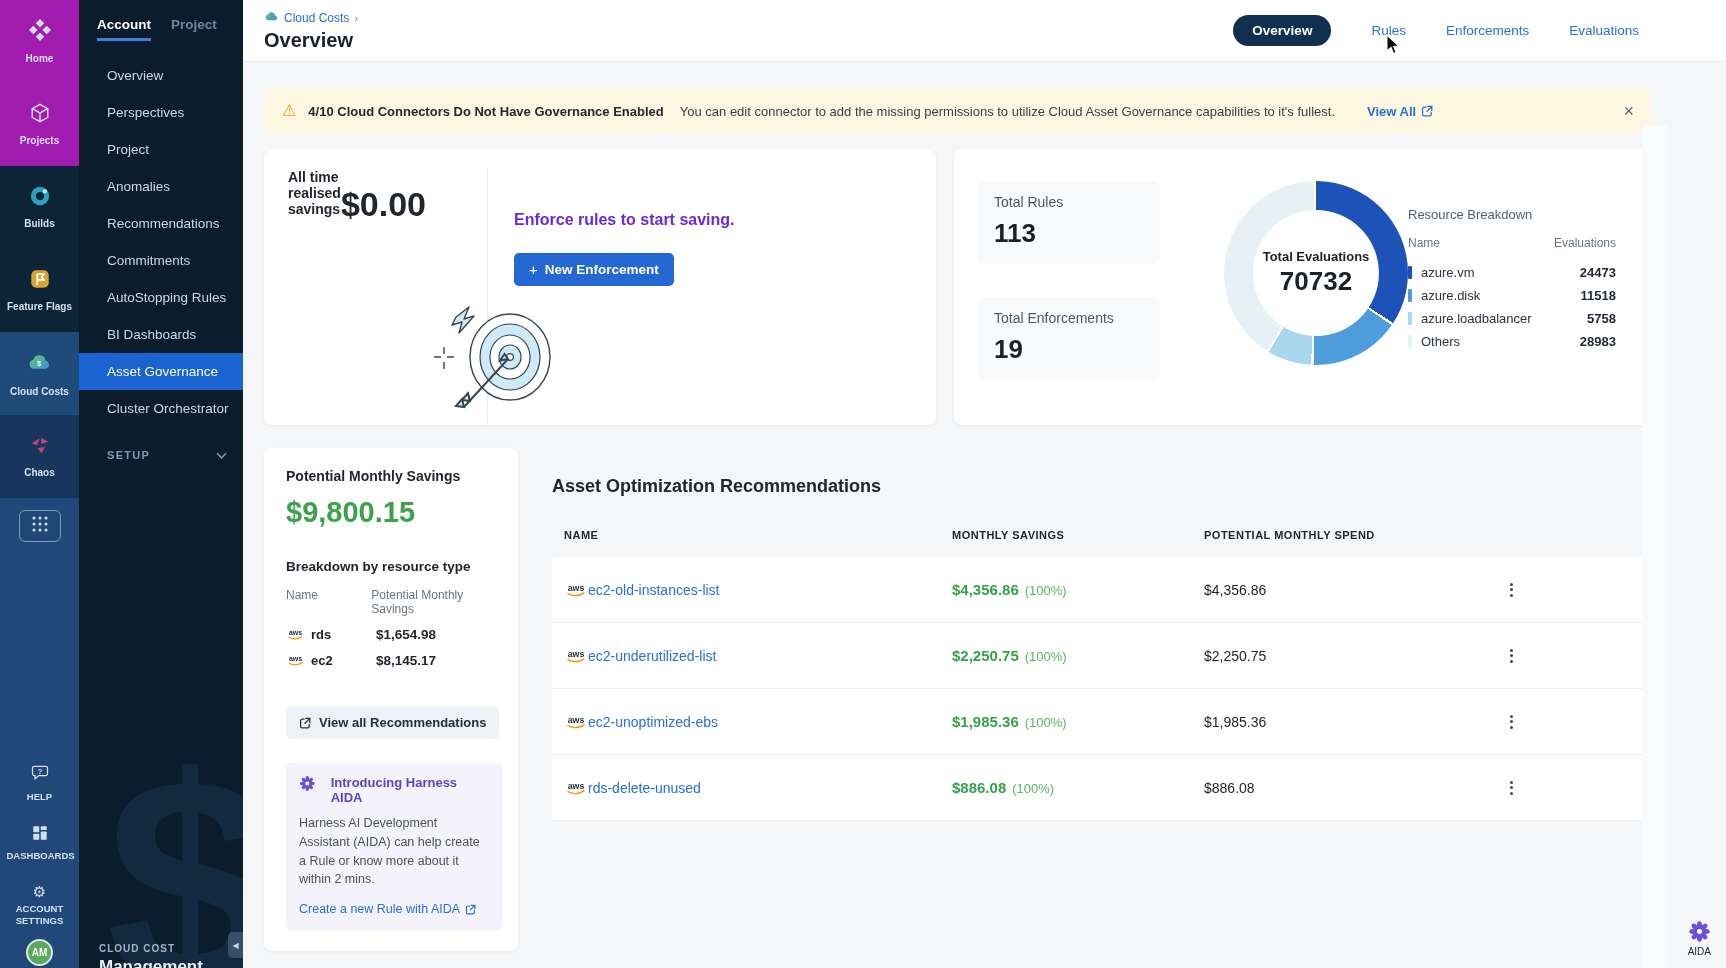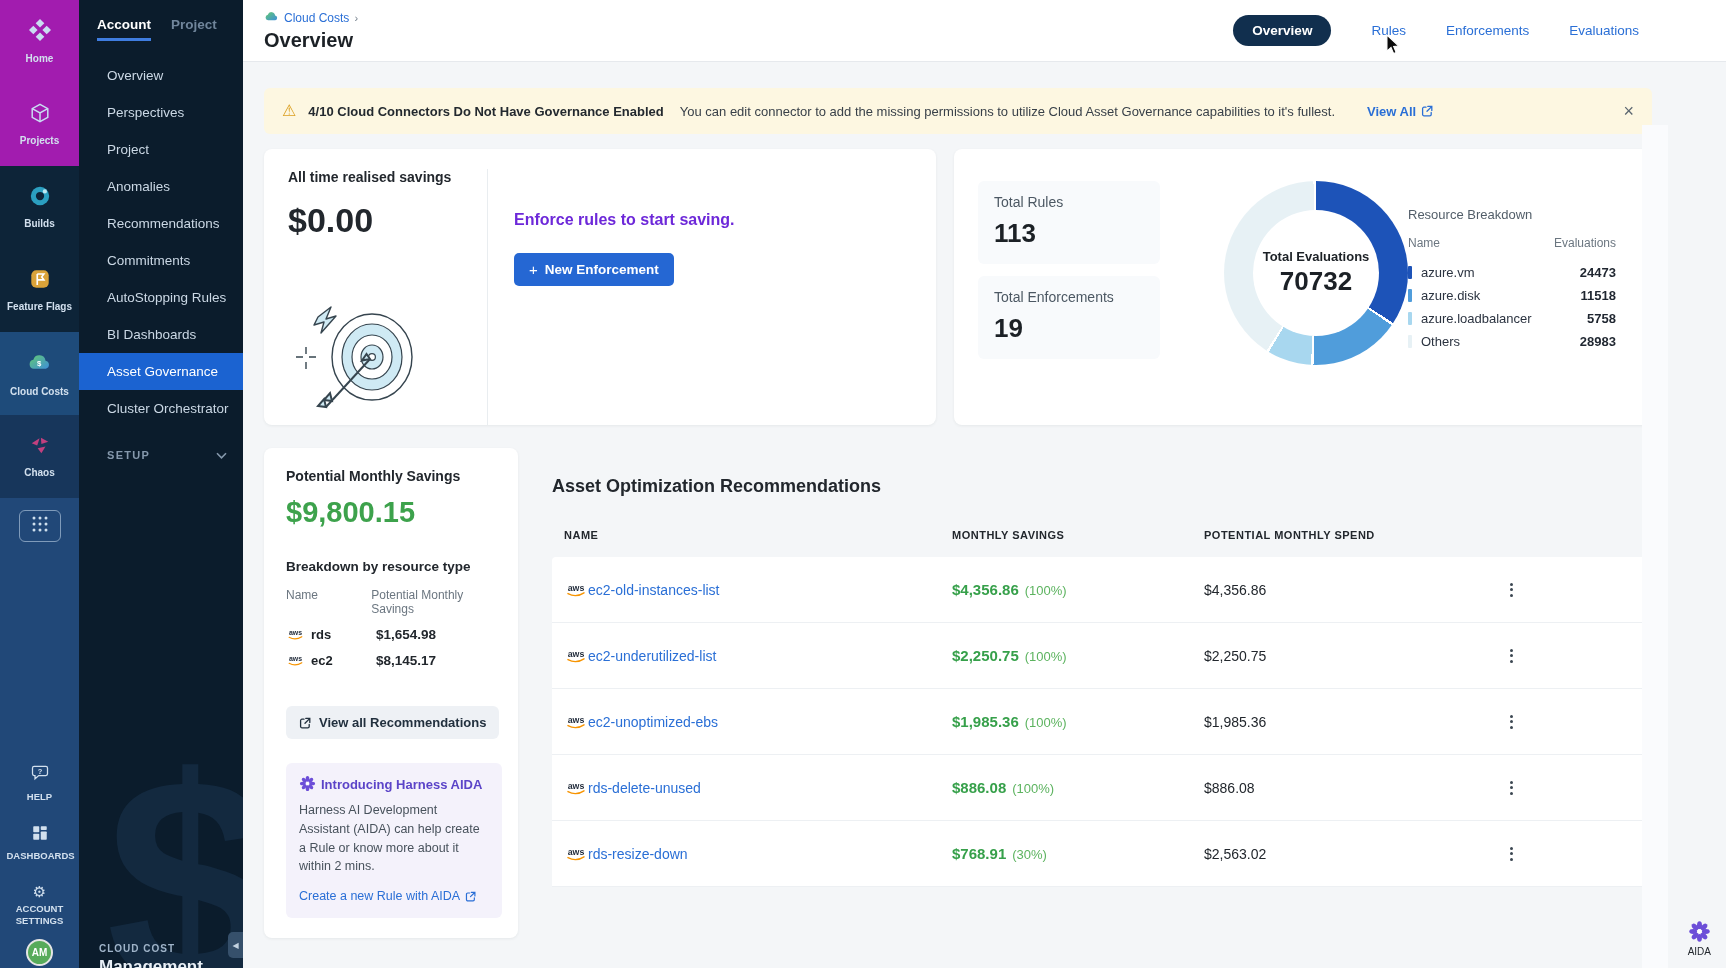--- a/index.html
+++ b/index.html
@@ -55,33 +55,33 @@
   .banner-title { font-size:13px; font-weight:700; color:#23292f; }
   .banner-msg { font-size:13px; color:#394149; margin-left:4px; }
   .banner-link { margin-left:20px; font-size:13px; font-weight:600; color:#2a6fd6; display:flex; align-items:center; gap:5px; cursor:pointer; }
   .banner-close { margin-left:auto; font-size:18px; color:#5c6770; cursor:pointer; line-height:1; }
 
   .card { background:#fff; border-radius:8px; box-shadow:0 1px 3px rgba(40,50,60,.07); }
   .row1 { display:flex; gap:18px; height:276px; }
 
   
   .cardA { width:684px; display:flex; padding:20px 0 0 24px; }
-  .cardA-left { width:200px; border-right:1px solid #e9edf0; display:flex; flex-direction:column; }
+  .cardA-left { width:200px; border-right:1px solid #e9edf0; display:flex; flex-direction:row; }
   .small-h { font-size:14px; font-weight:700; color:#22272d; }
   .big-zero { font-size:34px; font-weight:700; color:#22272d; margin-top:16px; }
   .target-art { margin-top:auto; margin-bottom:6px; }
   .cardA-right { flex:1; padding:42px 30px 0 26px; }
   .cta-title { font-size:16px; font-weight:700; color:#6d28d9; }
   .cta-body { font-size:13px; color:#44505a; line-height:1.55; margin-top:10px; max-width:440px; }
   .btn-primary { display:inline-flex; align-items:center; gap:7px; background:#2567d3; color:#fff; font-size:13.5px; font-weight:700; padding:9px 15px; border-radius:5px; border:none; margin-top:24px; cursor:pointer; font-family:inherit; }
   .plus-glyph { font-size:15px; font-weight:400; line-height:1; }
 
   
   .cardB { flex:1; display:flex; padding:24px 36px 24px 24px; }
-  .subcards { width:182px; display:flex; flex-direction:column; gap:12px; margin-top:8px; flex-shrink:0; }
+  .subcards { width:182px; display:flex; flex-direction:column; gap:33px; margin-top:8px; flex-shrink:0; }
   .subcard { background:#f8fafc; border-radius:6px; padding:13px 16px 15px; }
   .subcard .sl { font-size:14px; color:#4c5863; }
   .subcard .sv { font-size:26px; font-weight:700; color:#1c2126; margin-top:8px; }
   .donut-wrap { width:184px; height:184px; position:relative; margin:8px 0 0 64px; flex-shrink:0; }
   .donut { width:184px; height:184px; border-radius:50%; }
   .donut-hole { position:absolute; inset:29px; background:#fff; border-radius:50%; display:flex; flex-direction:column; align-items:center; justify-content:center; }
   .donut-hole .dl { font-size:13px; font-weight:700; color:#1c2126; }
   .donut-hole .dv { font-size:26px; font-weight:700; color:#1c2126; margin-top:2px; }
   .breakdown { width:208px; margin-left:auto; padding-top:34px; }
   .bd-title { font-size:13px; color:#525e69; margin-bottom:14px; }
@@ -96,21 +96,21 @@
   .cardC { width:254px; padding:20px 16px 20px 22px; flex-shrink:0; }
   .big-green { font-size:29px; font-weight:700; color:#3da24c; margin-top:12px; }
   .bdr-title { font-size:13.5px; font-weight:700; color:#22272d; margin-top:30px; }
   .pm-head { display:flex; font-size:12px; color:#6b7680; margin-top:14px; }
   .pm-head .c1 { width:90px; }
   .pm-row { display:flex; align-items:center; margin-top:11px; }
   .pm-row .c1 { width:90px; display:flex; align-items:center; gap:6px; font-size:13px; font-weight:700; color:#1c2126; }
   .pm-val { font-size:13.5px; font-weight:600; color:#22272d; }
   .btn-light { display:inline-flex; align-items:center; gap:8px; background:#eef1f5; border-radius:6px; padding:9px 13px; font-size:13px; font-weight:700; color:#22303e; border:none; margin-top:38px; cursor:pointer; font-family:inherit; }
   .aida-panel { margin-top:24px; background:#f4f2fb; border-radius:6px; padding:12px 13px 14px; }
-  .aida-head { display:flex; align-items:flex-end; gap:5px; }
+  .aida-head { display:flex; align-items:flex-start; gap:15px; }
   .aida-title { font-size:13px; font-weight:700; color:#5b44c8; }
   .aida-body { font-size:12.5px; color:#48525c; line-height:1.5; margin-top:9px; }
   .aida-link { display:inline-flex; align-items:center; gap:5px; font-size:12.5px; color:#2a6fd6; margin-top:13px; cursor:pointer; }
 
   .recs { flex:1; margin-left:34px; padding:28px 0 0 0; min-width:0; }
   .recs-title { font-size:18px; font-weight:700; color:#22272d; }
   .tgrid { display:grid; grid-template-columns:400px 252px 280px 1fr; align-items:center; }
   .thead { margin-top:32px; padding-bottom:16px; }
   .th { font-size:11px; font-weight:700; color:#22272d; letter-spacing:.5px; }
   .th.c1 { padding-left:12px; }
@@ -558,38 +558,20 @@
                 <span class="pct">(100%)</span>
               </span>
               <span class="spend">$886.08</span>
               <span class="kebab">
                   <i></i>
                   <i></i>
                   <i></i>
                 </span>
             </div>
 
-            <div class="tgrid trow">
-              <span class="cell-name">
-                <svg width="24" height="16" viewBox="0 0 30 20">
-                    <use href="#awslogo"></use>
-                  </svg>
-                <span class="rec-link">rds-resize-down</span>
-              </span>
-              <span class="cell-sav">
-                <span class="sav">$768.91</span>
-                <span class="pct">(30%)</span>
-              </span>
-              <span class="spend">$2,563.02</span>
-              <span class="kebab">
-                  <i></i>
-                  <i></i>
-                  <i></i>
-                </span>
-            </div>
 
           </div>
         </div>
       </div>
     </div>
   </div>
 
   <div class="fab">
     <svg width="23" height="23" viewBox="0 0 24 24">
         <use href="#aidaflower"></use>

